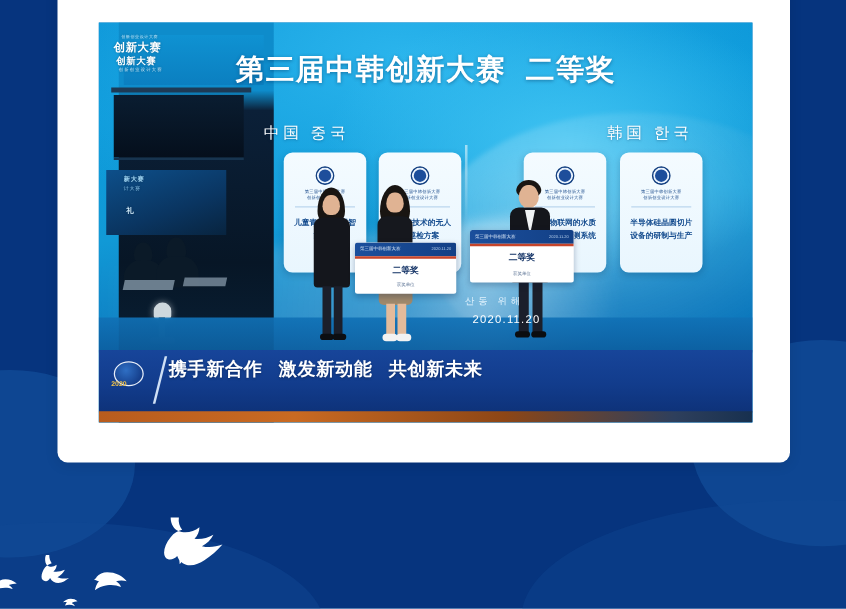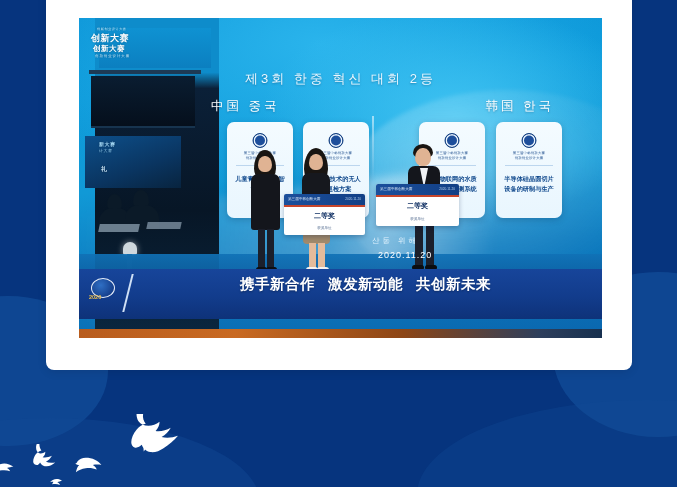--- a/index.html
+++ b/index.html
@@ -276,23 +276,22 @@
     font-size:7.5px; color:#dff1fd; letter-spacing:3px; white-space:nowrap;
   }
   .venue-dt {
     position:absolute; left:299px; bottom:78px;
     font-size:9px; color:#ffffff; letter-spacing:1px; white-space:nowrap;
     font-weight:500;
   }
 
   
   .banner {
-    position:absolute; left:0; right:0; bottom:19px; height:50px;
+    position:absolute; left:0; right:0; bottom:8px; height:50px;
     background:linear-gradient(180deg,#17459a 0%,#123c8c 55%,#0e3279 100%);
-    text-align:center;
   }
   .banner-logo {
     position:absolute; left:10px; top:8px; width:34px; height:26px;
   }
   .bl-disc {
     position:absolute; left:2px; top:1px; width:24px; height:20px; border-radius:50%;
     background:radial-gradient(circle at 40% 35%, #2f6fc4, #16408d 70%);
     border:1.5px solid #e7eef9;
   }
   .bl-yr {
@@ -364,21 +363,23 @@
           <div class="head h2"></div>
           <div class="shoulder s1"></div>
           <div class="shoulder s2"></div>
           <div class="laptop"></div>
           <div class="laptop2"></div>
           <div class="spotlight"></div>
           <div class="spot-stand"></div>
           <div class="spot-base"></div>
         </div>
 
-        <div class="t-kr">제3회 한중 혁신 대회  2등</div>
+        <div class="t-main">
+          <span>第三届中韩创新大赛</span><span class="prize">二等奖</span>
+        </div>
 
         <div class="t-cn-label">
           <span>中国</span>
           <span>중국</span>
         </div>
         <div class="t-kr-label">
           <span>韩国</span>
           <span>한국</span>
         </div>
         <div class="divider"></div>

